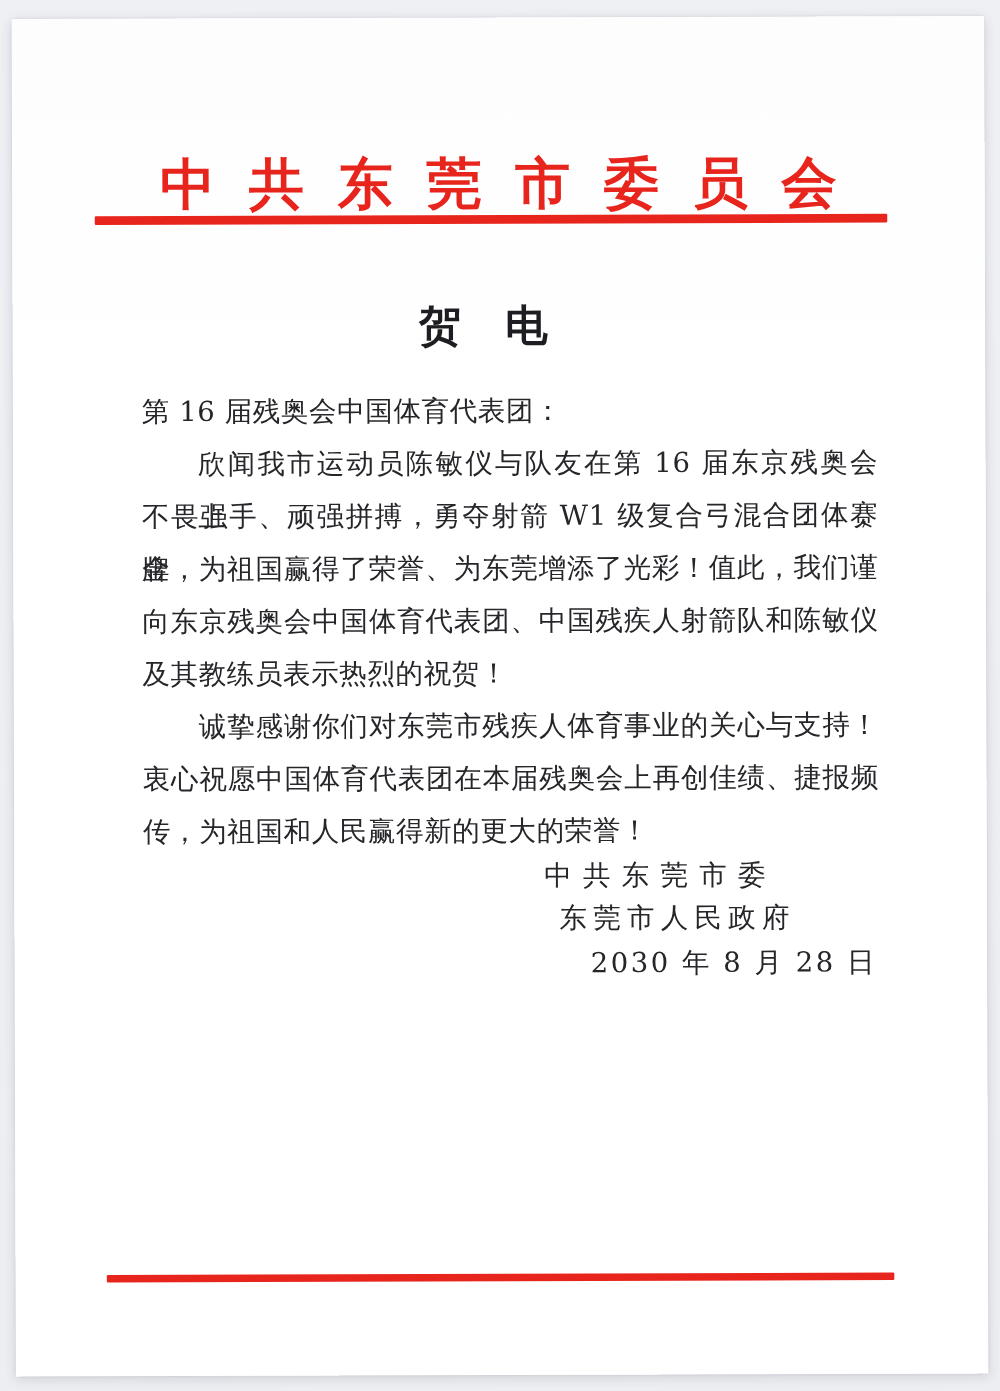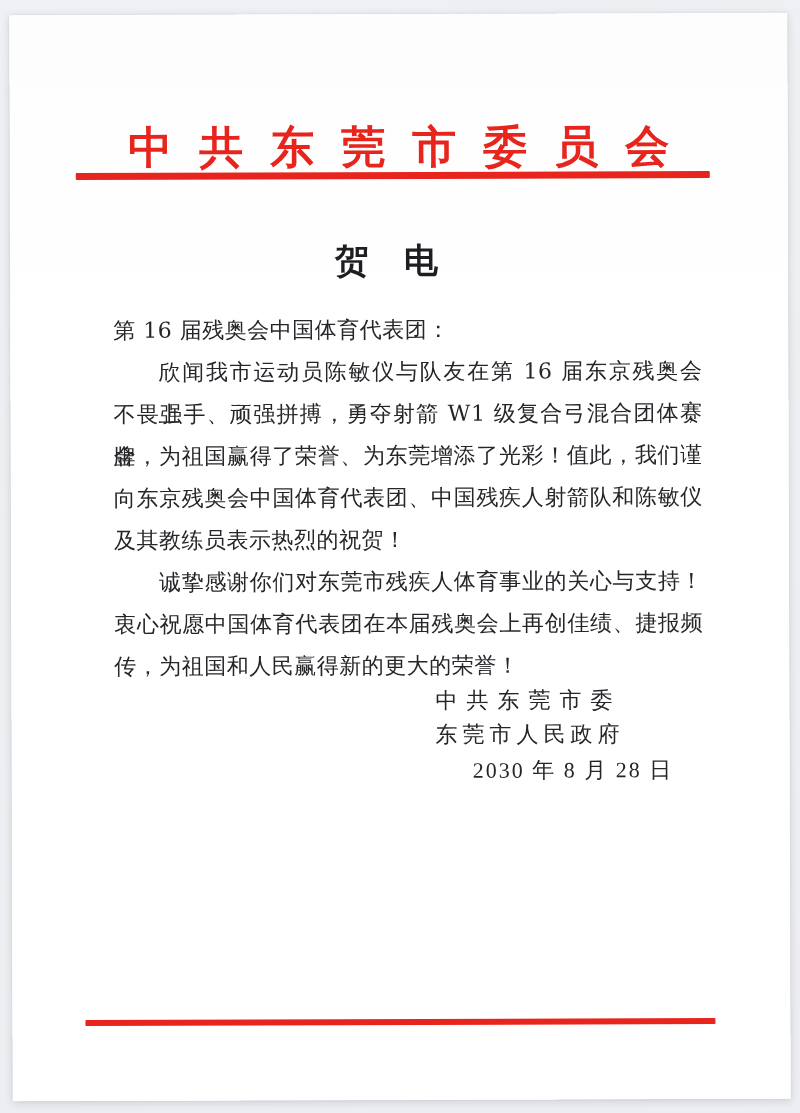--- a/index.html
+++ b/index.html
@@ -99,24 +99,23 @@
     position: absolute;
     left: 0;
     top: 0;
     width: 100%;
     color: #26262a;
     font-size: 22px;
   }
   .sig-line {
     position: absolute;
     white-space: nowrap;
-    font-family: Liberation Serif, serif;
   }
   .sig-org1 { left: 424px; top: 672px; letter-spacing: 9px; }
-  .sig-org2 { left: 424px; top: 706px; letter-spacing: 5px; }
+  .sig-org2 { left: 436px; top: 706px; letter-spacing: 5px; }
   .sig-date { left: 461px; top: 742px; letter-spacing: 2px; }
 </style>
 </head>
 <body>
 
 <div class="stage">
   <div class="paper">
 
     <div class="letterhead">中共东莞市委员会</div>
 

